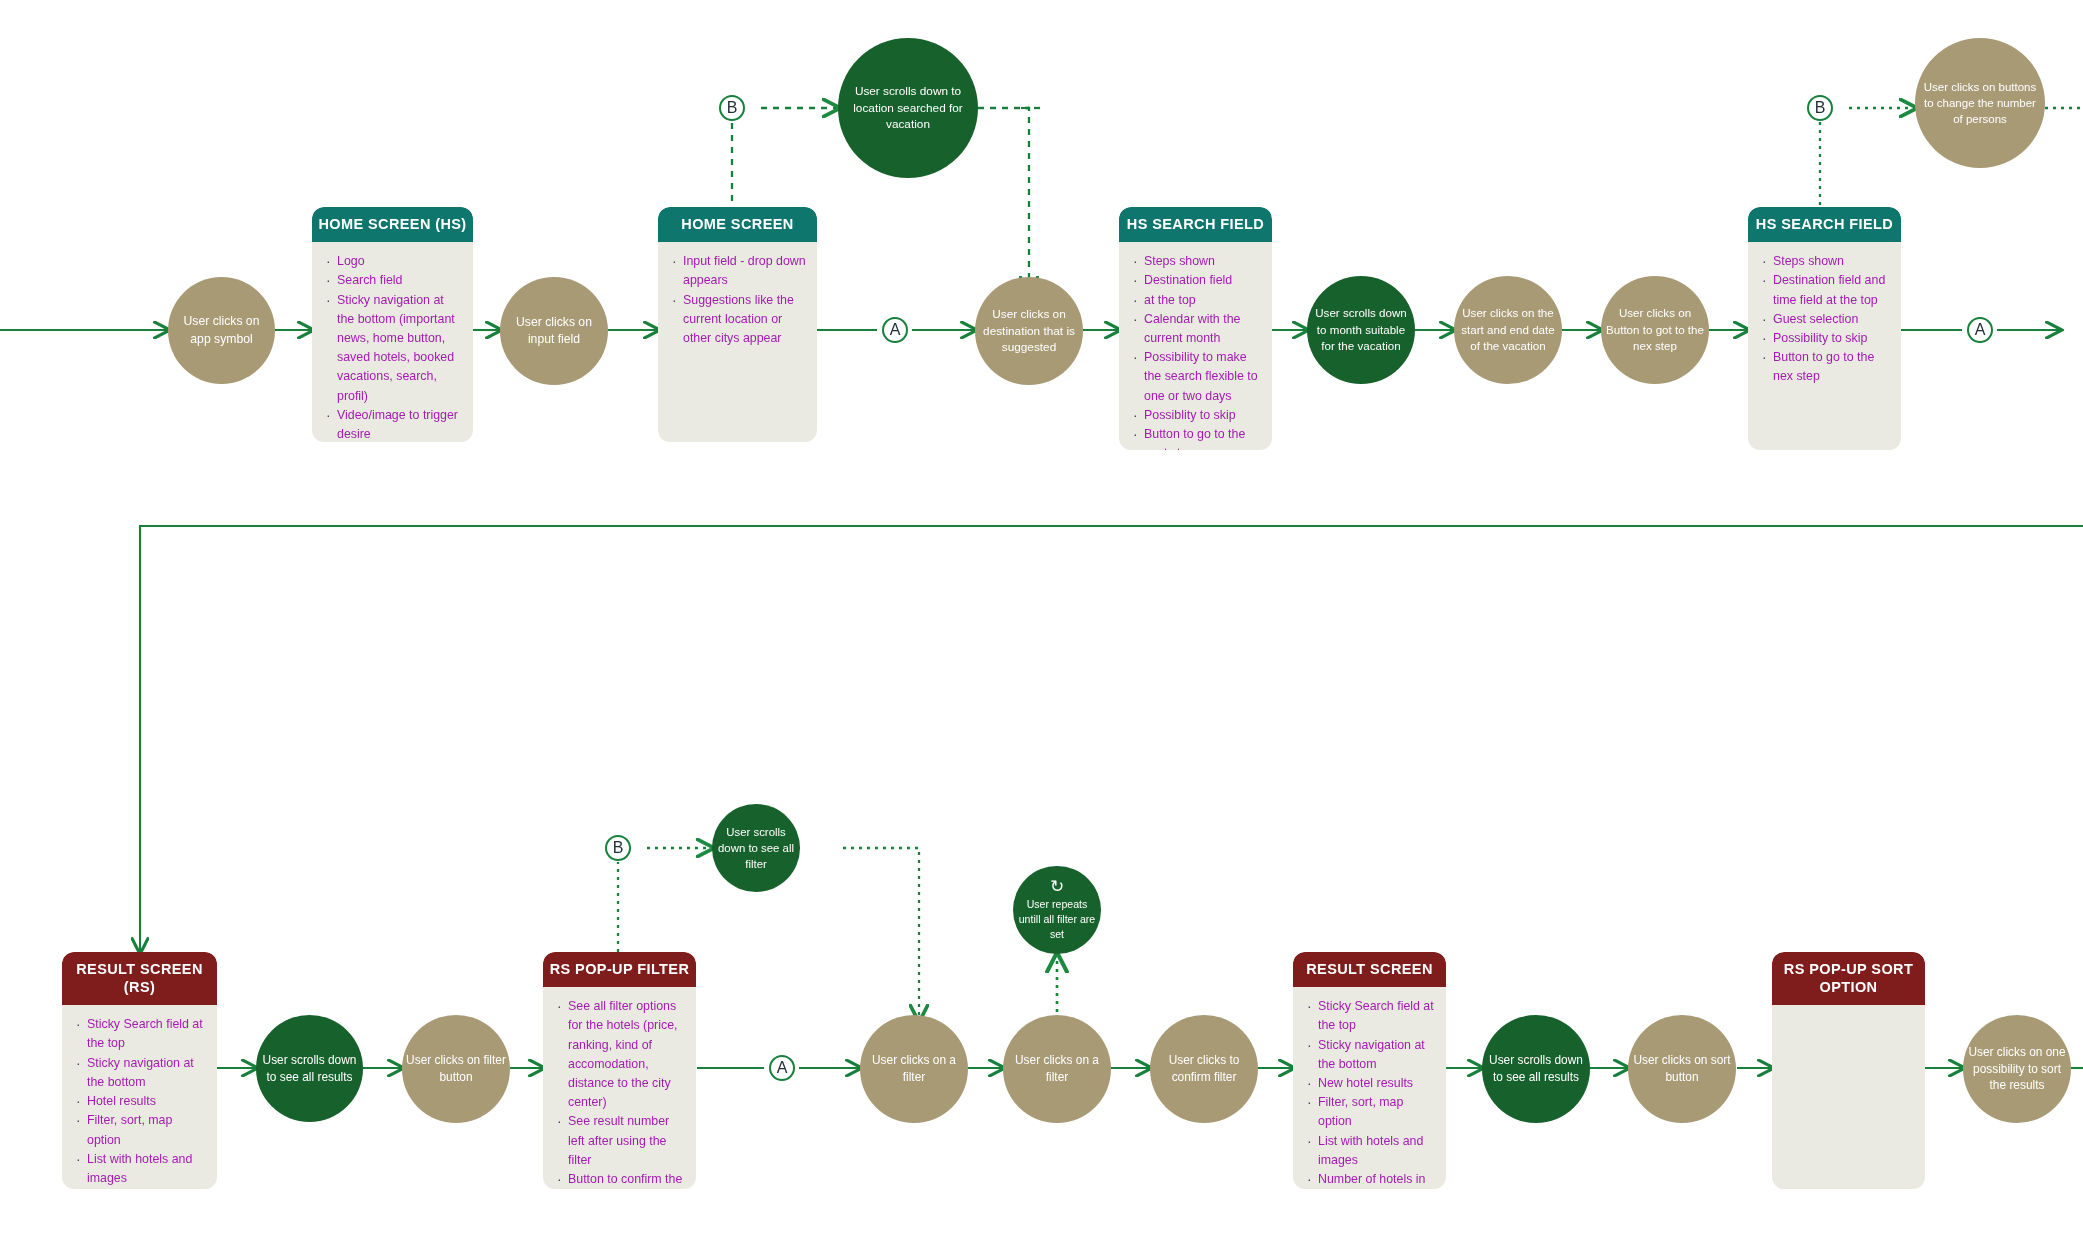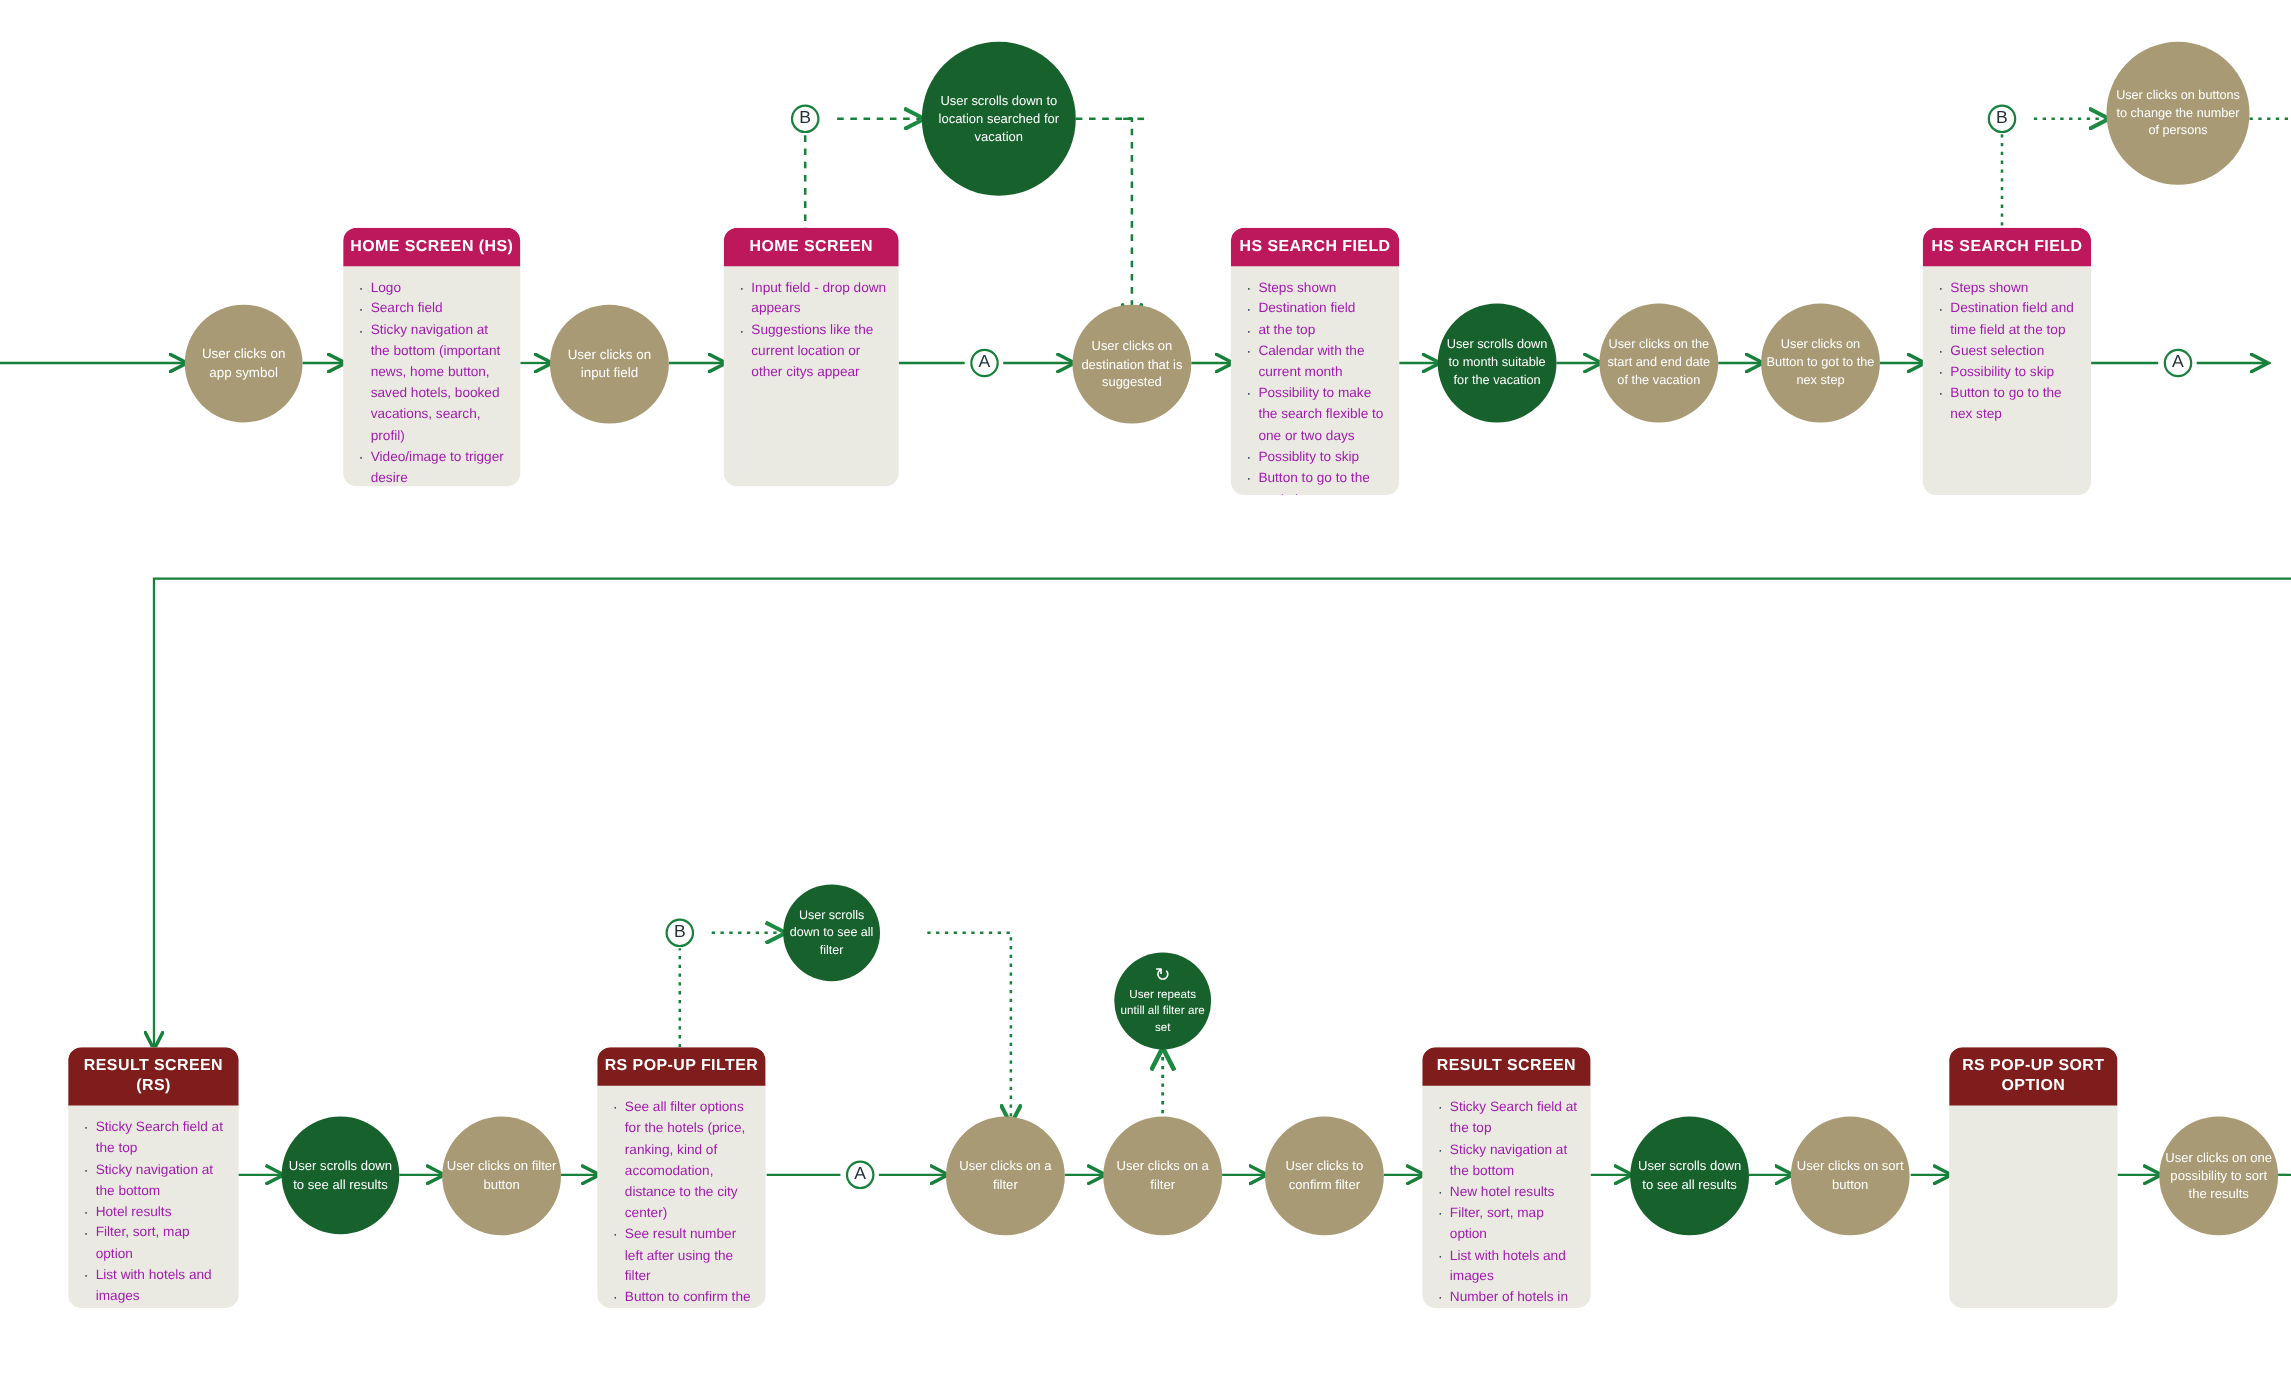--- a/index.html
+++ b/index.html
@@ -25,21 +25,21 @@
   .card-head {
     color: #ffffff;
     font-weight: bold;
     font-size: 14.5px;
     letter-spacing: .4px;
     text-align: center;
     padding: 8px 6px 9px;
     line-height: 1.25;
     border-radius: 12px 12px 0 0;
   }
-  .card-head.black { background: #be185d; }
+  .card-head.black { background: #0f766e; }
   .card-head.slate { background: #7f1d1d; }
   .card-body { padding: 10px 10px 10px 14px; }
   .card-body ul { list-style: none; }
   .card-body li {
     position: relative;
     font-size: 12.4px;
     line-height: 1.55;
     color: #a21caf;
     padding-left: 11px;
     margin-bottom: 0px;

